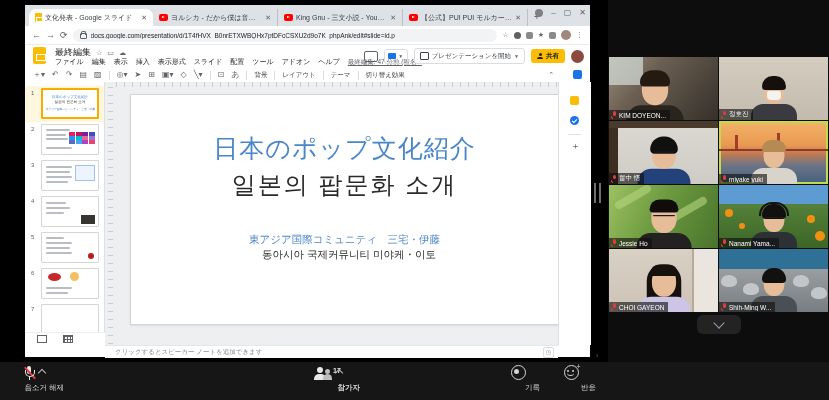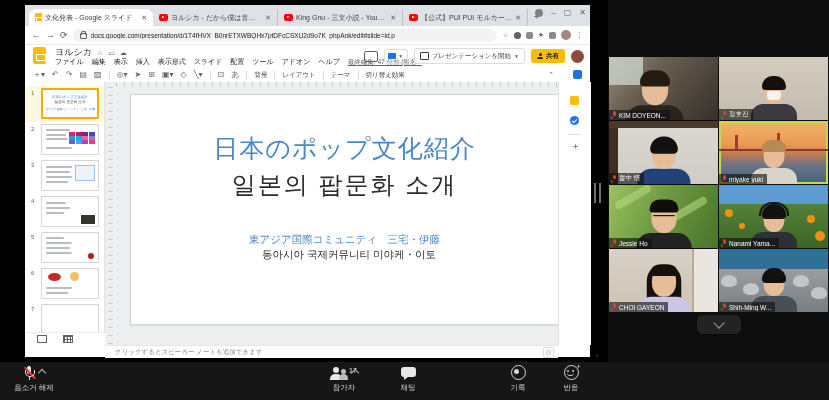--- a/index.html
+++ b/index.html
@@ -148,21 +148,21 @@
   .bg7 .door{position:absolute;right:0;top:0;width:24px;height:63px;background:#eae5de;border-left:2px solid #b7aa99;}
   .bg8{background:linear-gradient(#2e7096 0%,#2e7096 32%,#9a9ea1 32%,#787d81 100%);}
   .bg8 .pod{position:absolute;width:16px;height:12px;border-radius:50% 50% 40% 40%;background:#c3c6c9;}
   .morebtn{position:absolute;left:89px;top:315px;width:44px;height:19px;background:#232323;border-radius:6px;display:flex;align-items:center;justify-content:center;}
   .chev-down{width:7px;height:7px;border-left:1.5px solid #9a9ab0;border-bottom:1.5px solid #9a9ab0;transform:rotate(-45deg);margin-top:-3px;}
   .divider-handle{position:absolute;left:594px;top:183px;display:flex;gap:3px;}
   .divider-handle i{display:block;width:2px;height:20px;background:#6f6f6f;}
 
   
   .ztoolbar{position:absolute;left:0;top:362px;width:829px;height:38px;background:#161616;}
-  .zbtn{position:absolute;top:3px;height:32px;text-align:center;color:#d5d5d5;}
+  .zbtn{position:absolute;top:3px;height:32px;text-align:right;color:#d5d5d5;}
   .zbtn .lbl{font-size:7.5px;margin-top:2px;white-space:nowrap;}
   .zbtn .icwrap{height:16px;display:flex;align-items:flex-end;justify-content:center;gap:4px;}
   .caret{width:5px;height:5px;border-top:1.5px solid #b9b9b9;border-right:1.5px solid #b9b9b9;transform:rotate(-45deg);margin-bottom:5px;}
   .ic-mic{position:relative;width:12px;height:15px;}
   .ic-mic:before{content:"";position:absolute;left:4px;top:0;width:4px;height:8px;background:#e8e8e8;border-radius:2px;}
   .ic-mic:after{content:"";position:absolute;left:2px;top:4px;width:8px;height:6px;border:1.5px solid #e8e8e8;border-top:none;border-radius:0 0 6px 6px;}
   .mic-stem{position:absolute;left:5.5px;top:11px;width:1.5px;height:3px;background:#e8e8e8;}
   .mic-slash{position:absolute;left:-1px;top:6px;width:16px;height:2px;background:#e23b3b;transform:rotate(48deg);border-radius:1px;}
   .ic-cam{position:relative;width:17px;height:11px;margin-bottom:2px;}
   .ic-cam:before{content:"";position:absolute;left:0;top:0;width:11px;height:11px;background:#e8e8e8;border-radius:2px;}
@@ -239,21 +239,21 @@
         <span>★</span>
         <span class="ext-sq"></span>
         <span class="avatar-sm"></span>
         <span>⋮</span>
       </div>
     </div>
 
     <div class="docs-header">
       <div class="slides-logo"></div>
       <div class="doc-title">
-        <span>ヨルシカ</span>
+        <span>最終編集</span>
         <span class="mini">☆</span>
         <span class="mini">▭</span>
         <span class="mini">☁</span>
       </div>
       <div class="menurow">
         <span>ファイル</span>
         <span>編集</span>
         <span>表示</span>
         <span>挿入</span>
         <span>表示形式</span>
@@ -561,40 +561,34 @@
         <span class="ic-mic">
             <i class="mic-stem"></i>
             <i class="mic-slash"></i>
           </span>
         <span class="caret"></span>
       </div>
       <div class="lbl">음소거 해제</div>
     </div>
 
 
-    <div class="zbtn" style="left:312px;width:64px;">
+    <div class="zbtn" style="left:296px;width:64px;font-weight:bold;">
       <div class="icwrap">
         <span class="ic-people" style="position:relative;">
           <i class="p1h"></i>
             <i class="p1b"></i>
             <i class="p2h"></i>
             <i class="p2b"></i>
           <span class="pcount">17</span>
         </span>
         <span class="caret"></span>
       </div>
       <div class="lbl">참가자</div>
     </div>
 
-    <div class="zbtn" style="left:386px;width:44px;">
-      <div class="icwrap">
-          <span class="ic-chat"></span>
-        </div>
-      <div class="lbl">채팅</div>
-    </div>
 
 
     <div class="zbtn" style="left:546px;width:50px;">
       <div class="icwrap">
           <span class="ic-smile">
             <span class="smile-plus">+</span>
           </span>
         </div>
       <div class="lbl">반응</div>
     </div>

